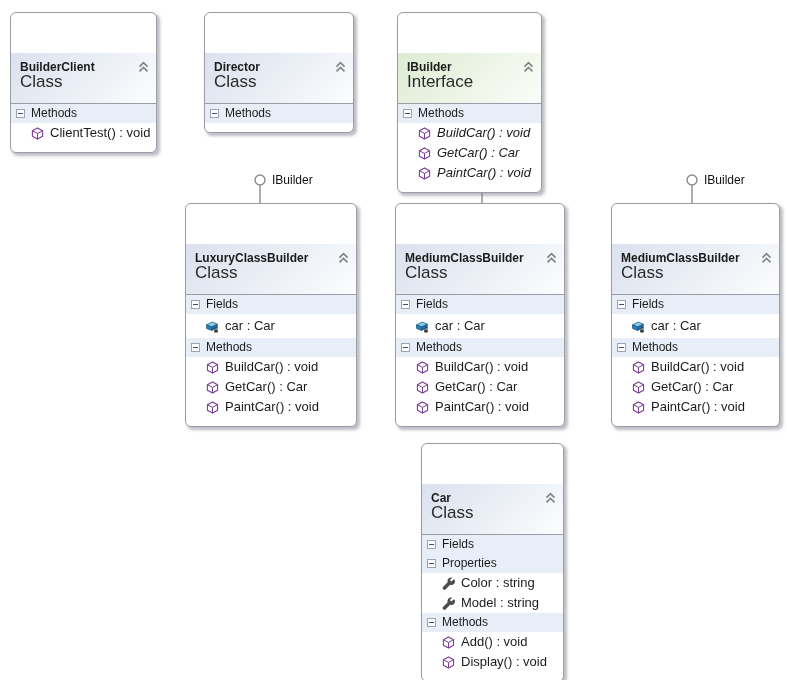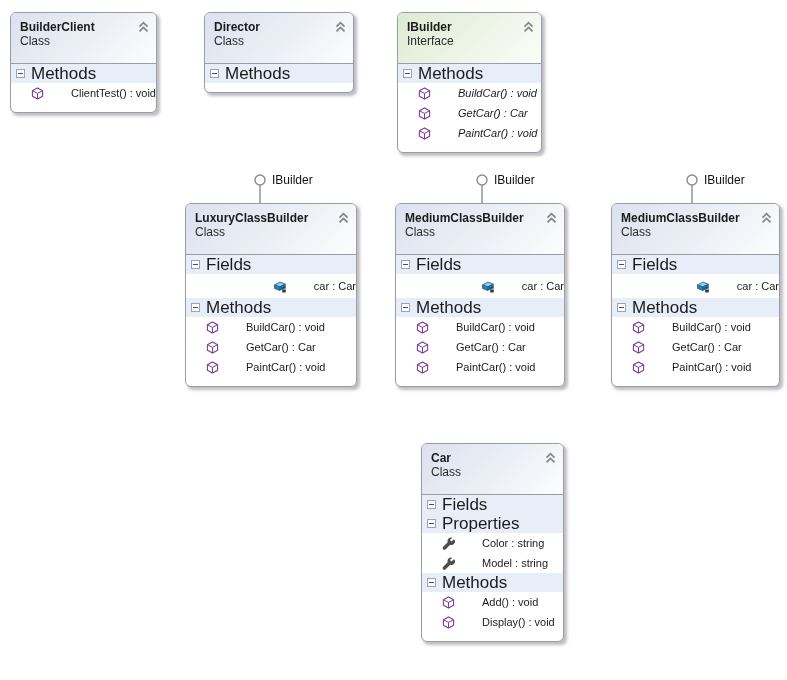--- a/index.html
+++ b/index.html
@@ -3,35 +3,35 @@
 <meta charset="utf-8">
 <style>
   html,body{margin:0;padding:0;background:#ffffff;}
   .canvas{position:relative;width:787px;height:680px;background:#ffffff;overflow:hidden;
           font-family:"Liberation Sans",sans-serif;color:#1b1b1b;}
 
   .class-box{position:absolute;background:#ffffff;border:1px solid #9c9ca6;border-radius:6px;
              box-shadow:2.5px 2.5px 3px rgba(125,125,138,.5);overflow:hidden;padding-bottom:9px;}
   .box-header{position:relative;height:43px;padding:7px 9px 0 9px;
               background:linear-gradient(135deg,#dbe1ee 0%,#ecf0f6 55%,#fcfdfe 100%);
-              border-bottom:1px solid #9c9ca6;}
+              border-bottom:1px solid #9c9ca6;margin-top:40px;}
   .class-box.interface .box-header{
               background:linear-gradient(135deg,#dcebd2 0%,#eef5e8 55%,#fbfdf9 100%);}
   .box-title{font-size:12px;font-weight:bold;line-height:14px;}
-  .box-kind{font-size:12px;line-height:15px;color:#2a2a2a;}
+  .box-kind{font-size:17px;line-height:15px;color:#2a2a2a;}
   .chevron{position:absolute;top:6px;right:6px;width:13px;height:12px;cursor:pointer;}
 
   .section-band{display:flex;align-items:center;gap:6px;height:19px;padding-left:5px;
-                background:#e7eef8;font-size:17px;}
+                background:#e7eef8;font-size:12px;}
   .band-label{line-height:19px;color:#1b1b1b;}
   .expander{width:9px;height:9px;display:inline-flex;}
 
-  .member-row{display:flex;align-items:center;gap:27px;height:20px;padding-left:19px;
-              font-size:11px;background:#ffffff;white-space:nowrap;}
-  .member-row.tall{height:24px;justify-content:flex-end;}
+  .member-row{display:flex;align-items:center;gap:6px;height:20px;padding-left:19px;
+              font-size:13px;background:#ffffff;white-space:nowrap;}
+  .member-row.tall{height:24px;}
   .member-row .icon{display:inline-flex;width:14px;justify-content:center;}
   .member-text{line-height:14px;}
   .class-box.interface .member-text{font-style:italic;}
 
   .lollipop{position:absolute;width:80px;height:31px;}
   .lollipop svg{position:absolute;left:0;top:0;}
   .lollipop-label{position:absolute;left:19px;top:1px;font-size:12px;line-height:13px;color:#111;}
 
   .defs{position:absolute;width:0;height:0;overflow:hidden;}
 </style>

